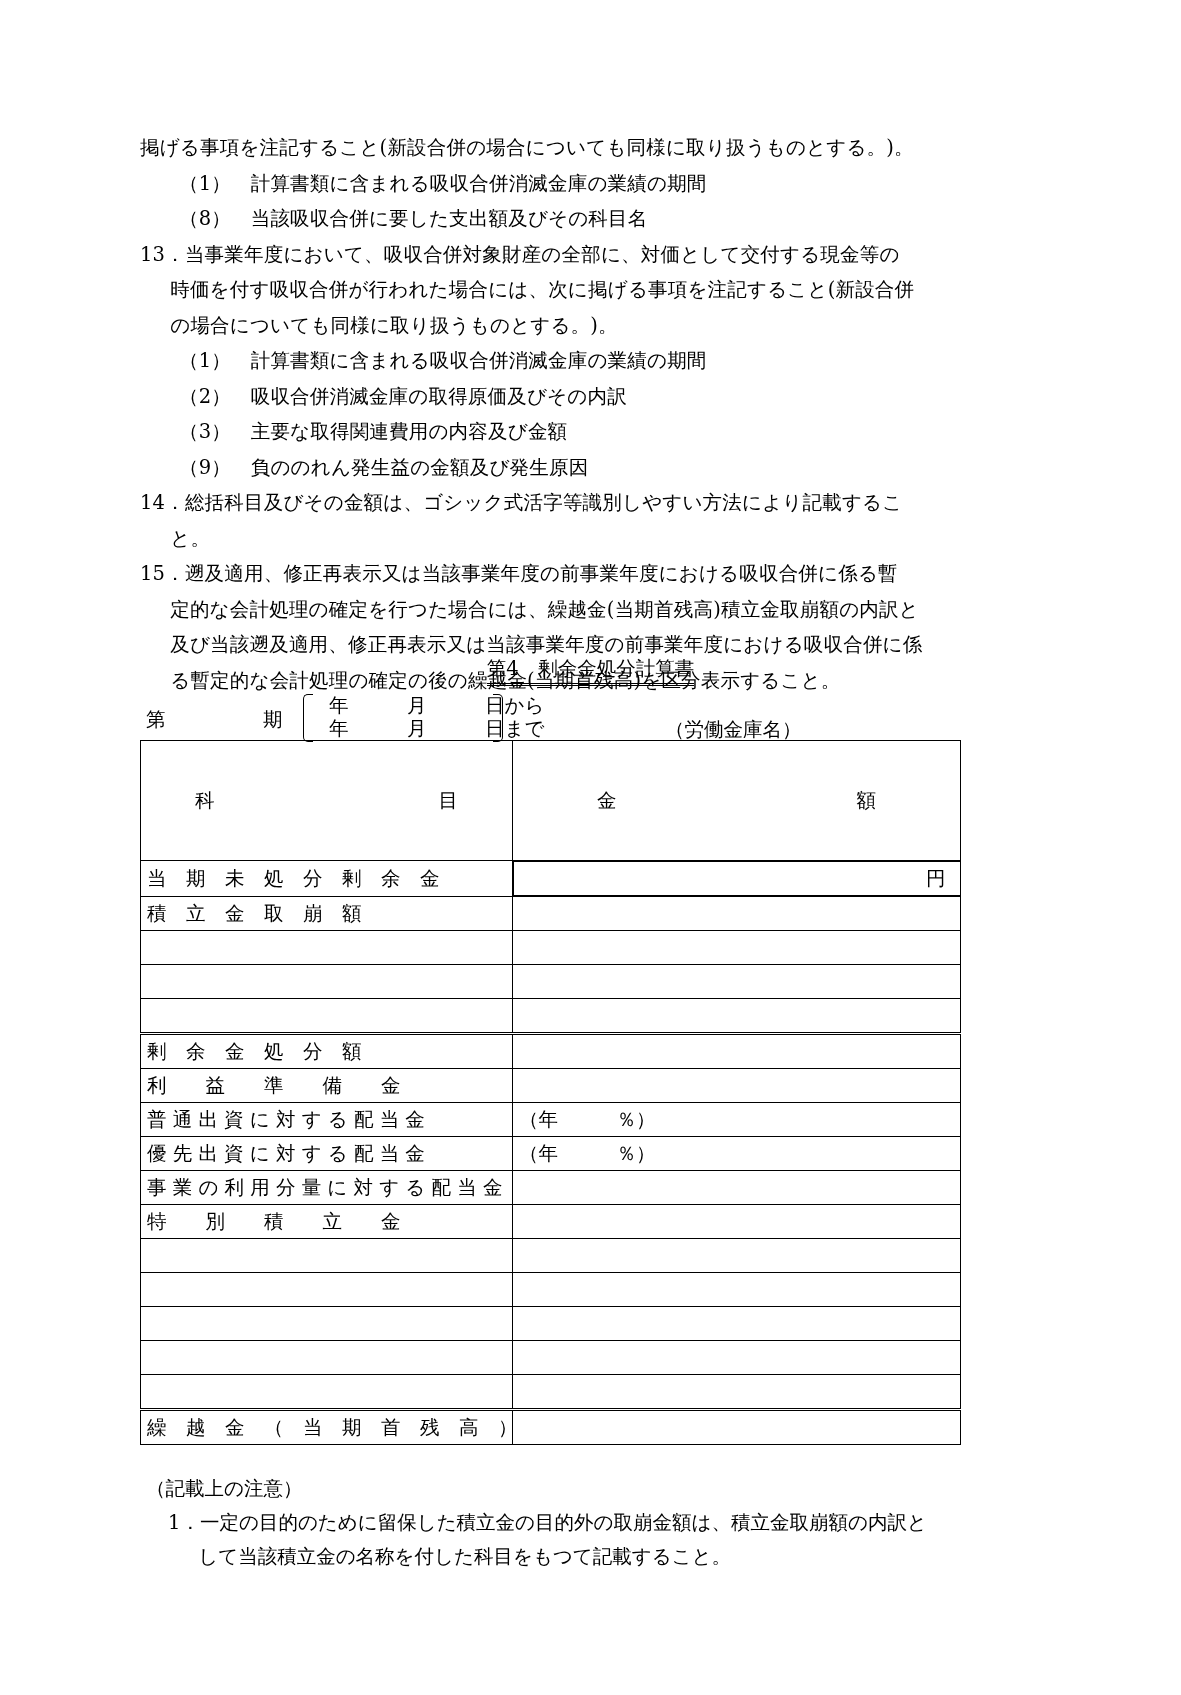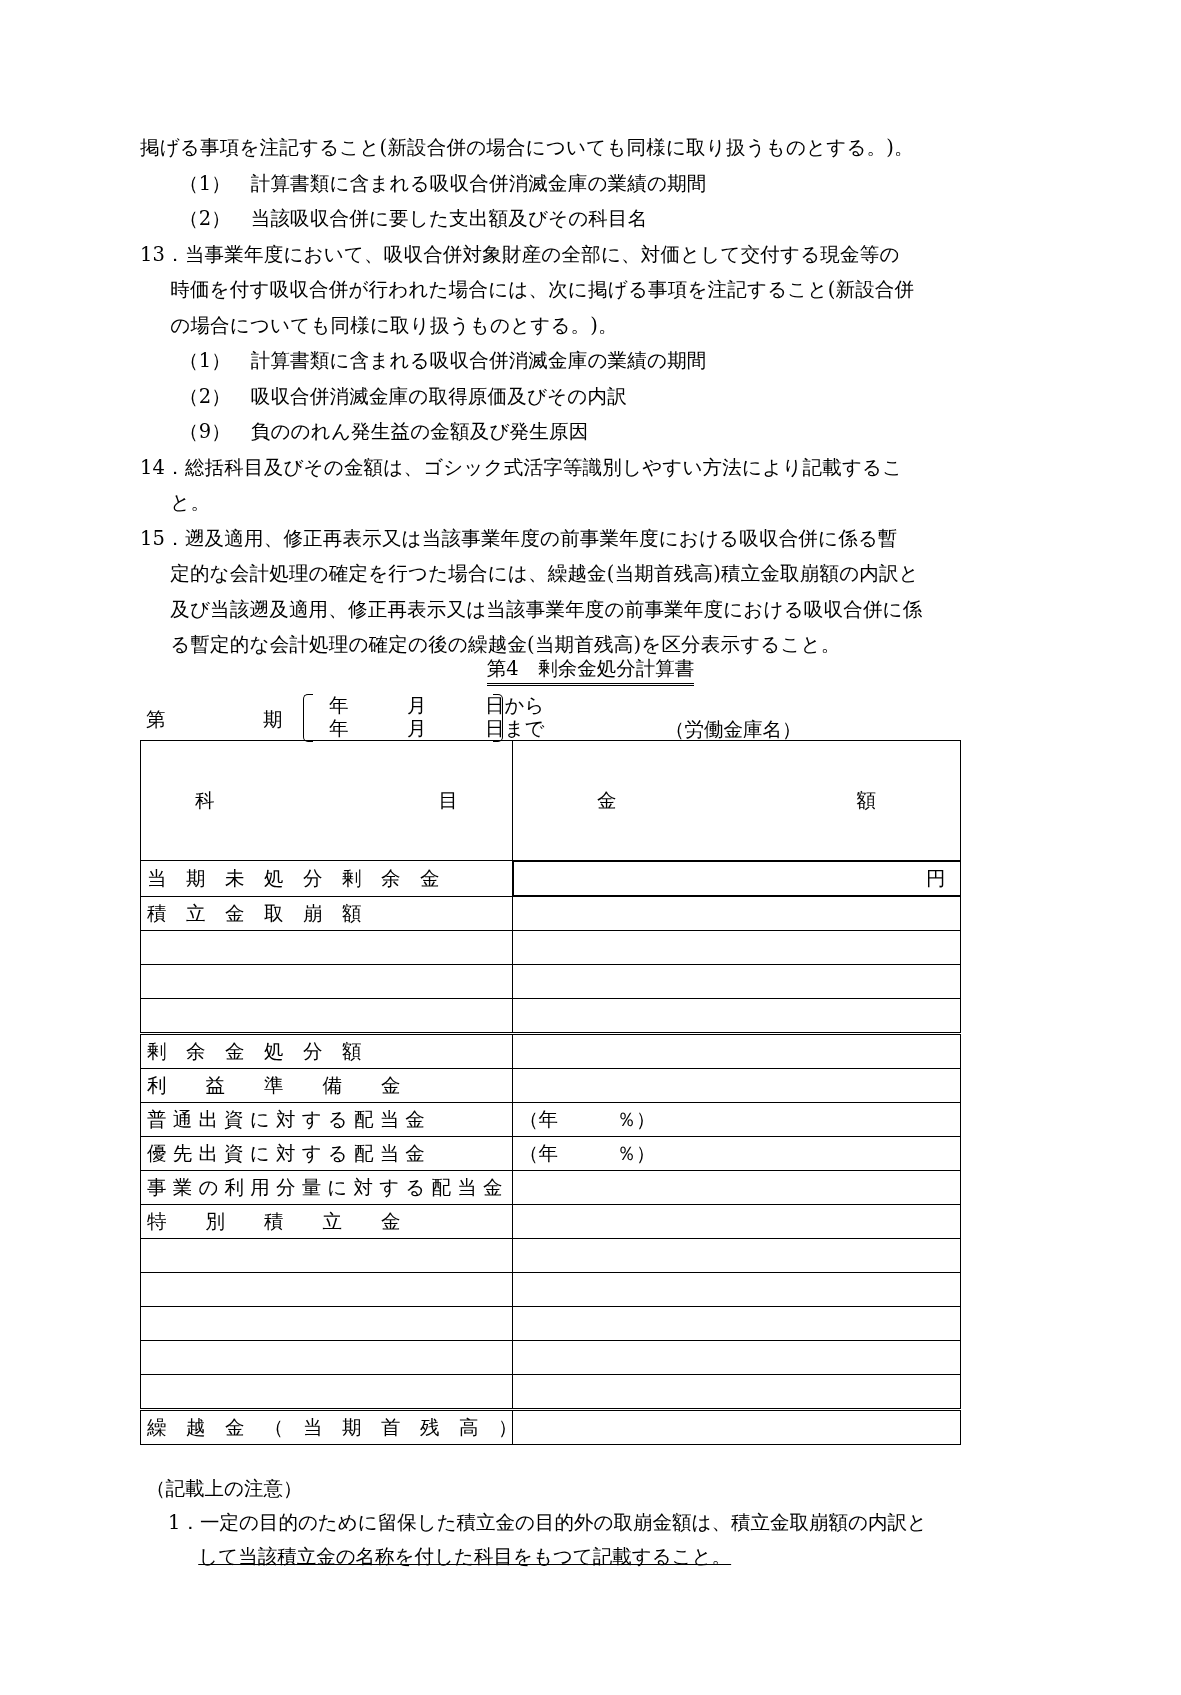--- a/index.html
+++ b/index.html
@@ -158,38 +158,39 @@
   .notes {
     position: absolute;
     left: 140px;
     top: 1472px;
     width: 880px;
     font-size: 19.5px;
     line-height: 34px;
   }
   .notes .nhead { display: block; padding-left: 6px; white-space: pre; }
   .notes .nitem { display: block; padding-left: 28px; }
-  .notes .nitem .cont { display: block; padding-left: 1.55em; text-decoration: underline; }
+  .notes .nitem .cont { display: block; padding-left: 1.55em; }
 </style>
 </head>
 <body>
 
 <div class="page">
 
   <div class="prose">
 
     <span class="p-line p-hang">掲げる事項を注記すること(新設合併の場合についても同様に取り扱うものとする。)。</span>
 
     <span class="item">（1）　計算書類に含まれる吸収合併消滅金庫の業績の期間</span>
-    <span class="item">（2）　当該吸収合併に要した支出額及びその科目名</span>
+    <span class="item">（8）　当該吸収合併に要した支出額及びその科目名</span>
 
     <span class="para"><span class="p-line"><span>13．</span><span>当事業年度において、吸収合併対象財産の全部に、対価として交付する現金等の</span></span><span class="cont p-line">時価を付す吸収合併が行われた場合には、次に掲げる事項を注記すること(新設合併</span><span class="cont p-line">の場合についても同様に取り扱うものとする。)。</span></span>
 
     <span class="item">（1）　計算書類に含まれる吸収合併消滅金庫の業績の期間</span>
     <span class="item">（2）　吸収合併消滅金庫の取得原価及びその内訳</span>
+    <span class="item">（3）　主要な取得関連費用の内容及び金額</span>
     <span class="item">（9）　負ののれん発生益の金額及び発生原因</span>
 
     <span class="para"><span class="p-line"><span>14．</span><span>総括科目及びその金額は、ゴシック式活字等識別しやすい方法により記載するこ</span></span><span class="cont p-line">と。</span></span>
 
     <span class="para"><span class="p-line"><span>15．</span><span>遡及適用、修正再表示又は当該事業年度の前事業年度における吸収合併に係る暫</span></span><span class="cont p-line">定的な会計処理の確定を行つた場合には、繰越金(当期首残高)積立金取崩額の内訳と</span><span class="cont p-line">及び当該遡及適用、修正再表示又は当該事業年度の前事業年度における吸収合併に係</span><span class="cont p-line">る暫定的な会計処理の確定の後の繰越金(当期首残高)を区分表示すること。</span></span>
   </div>
 
   <div class="sec-title-wrap">
     <span class="sec-title">第4　剰余金処分計算書</span>
   </div>

